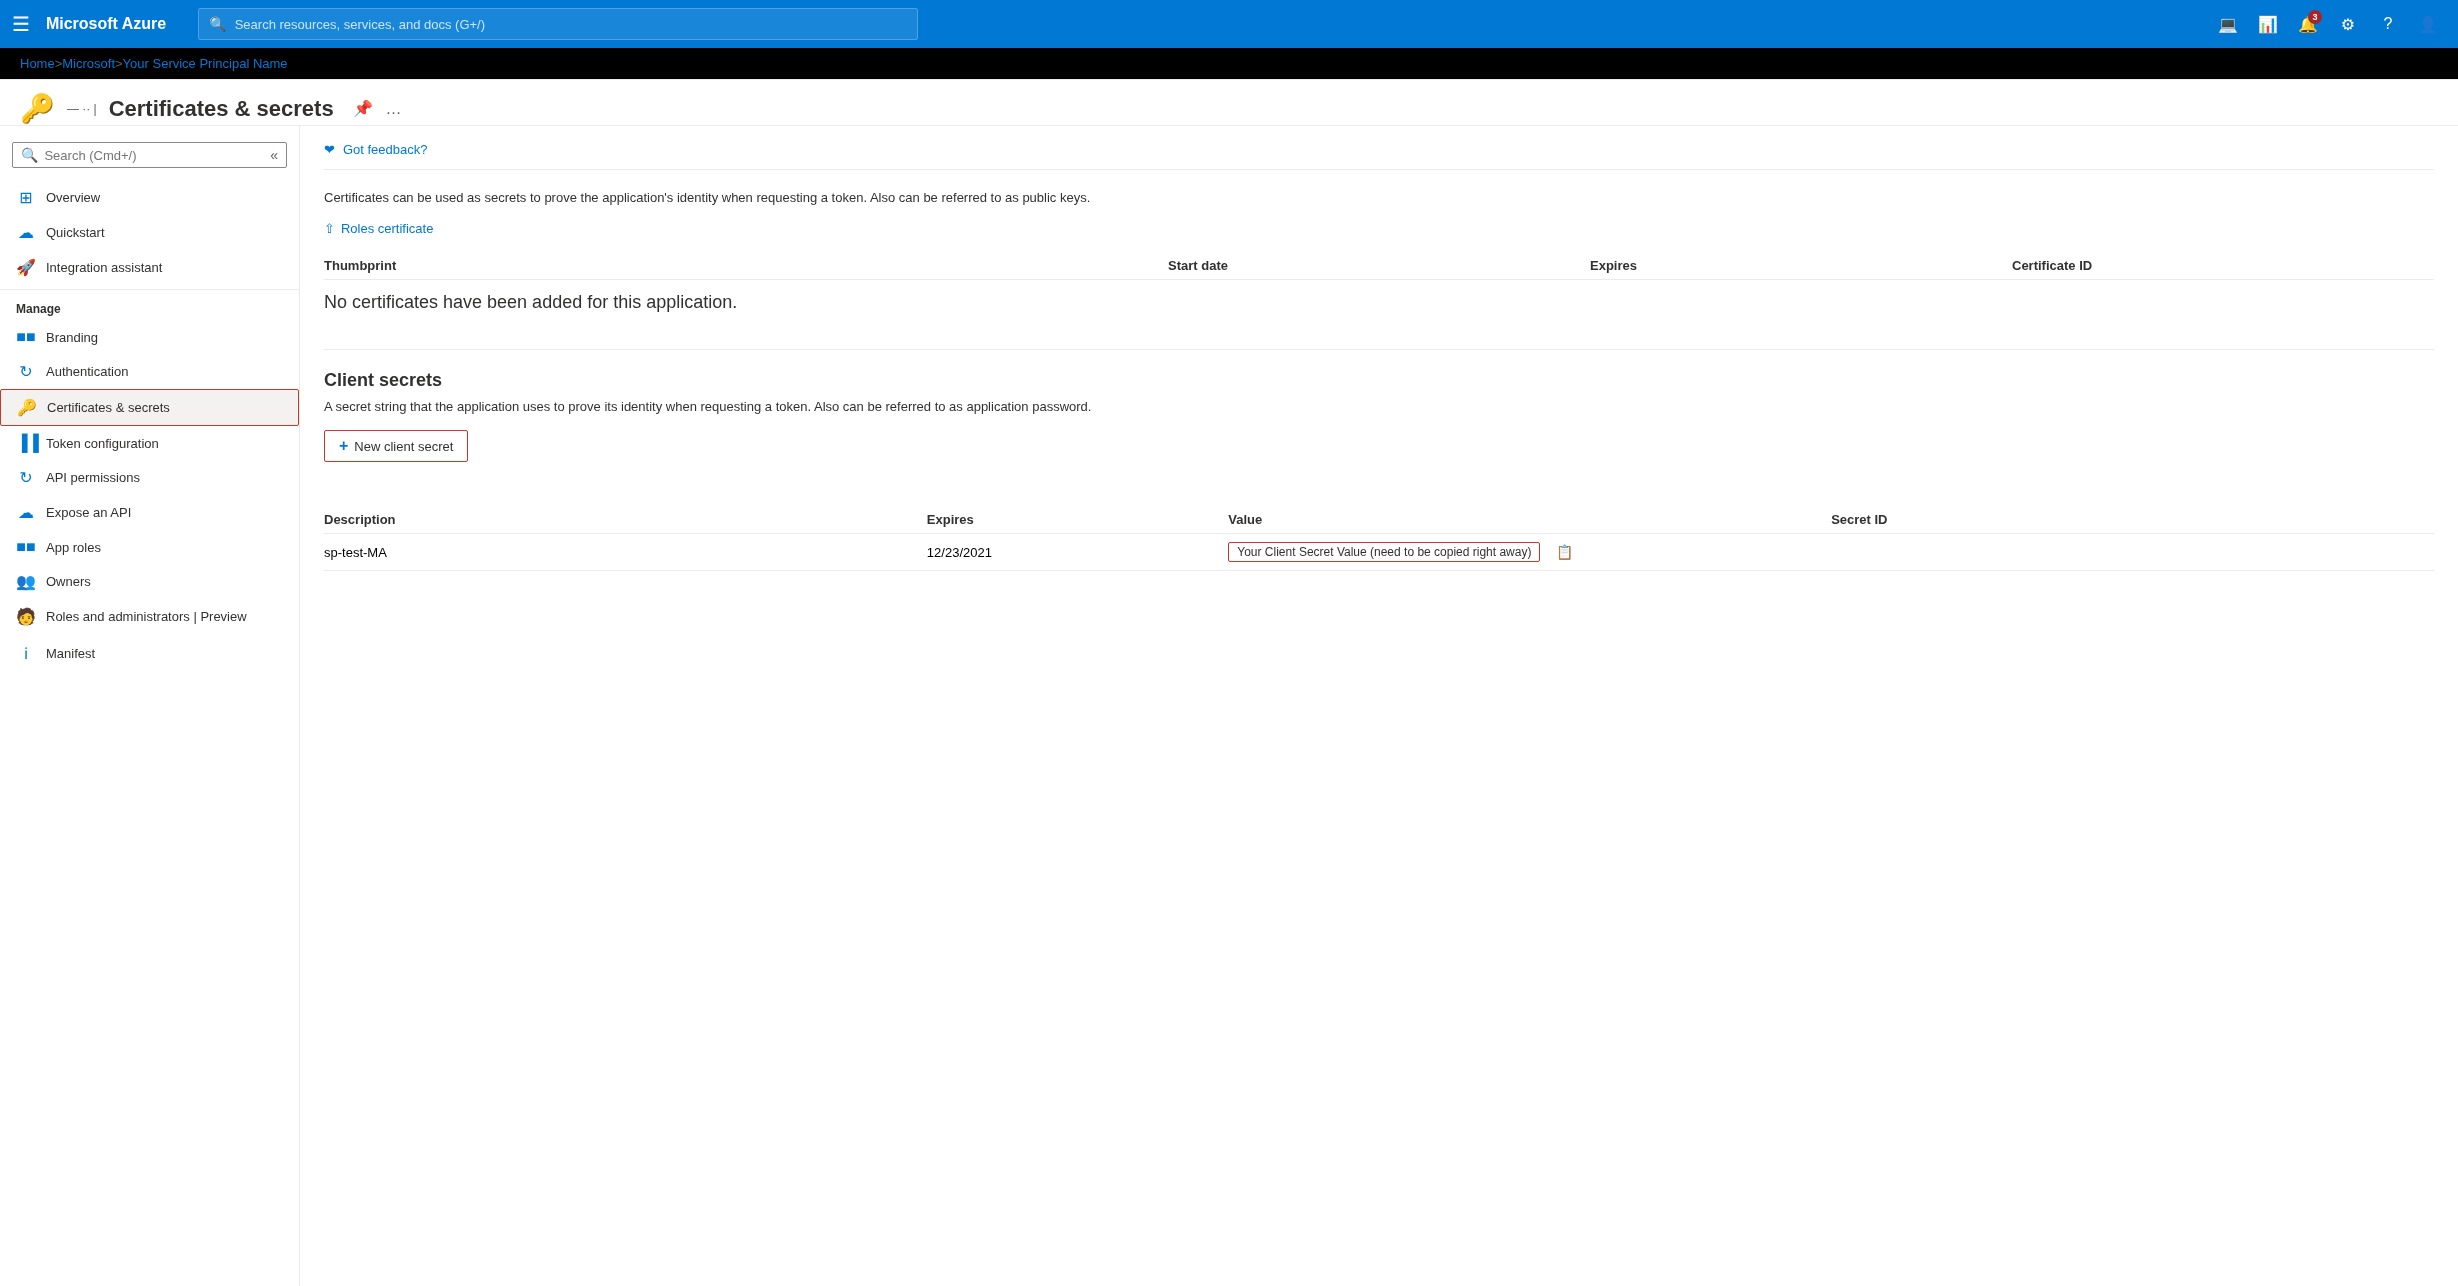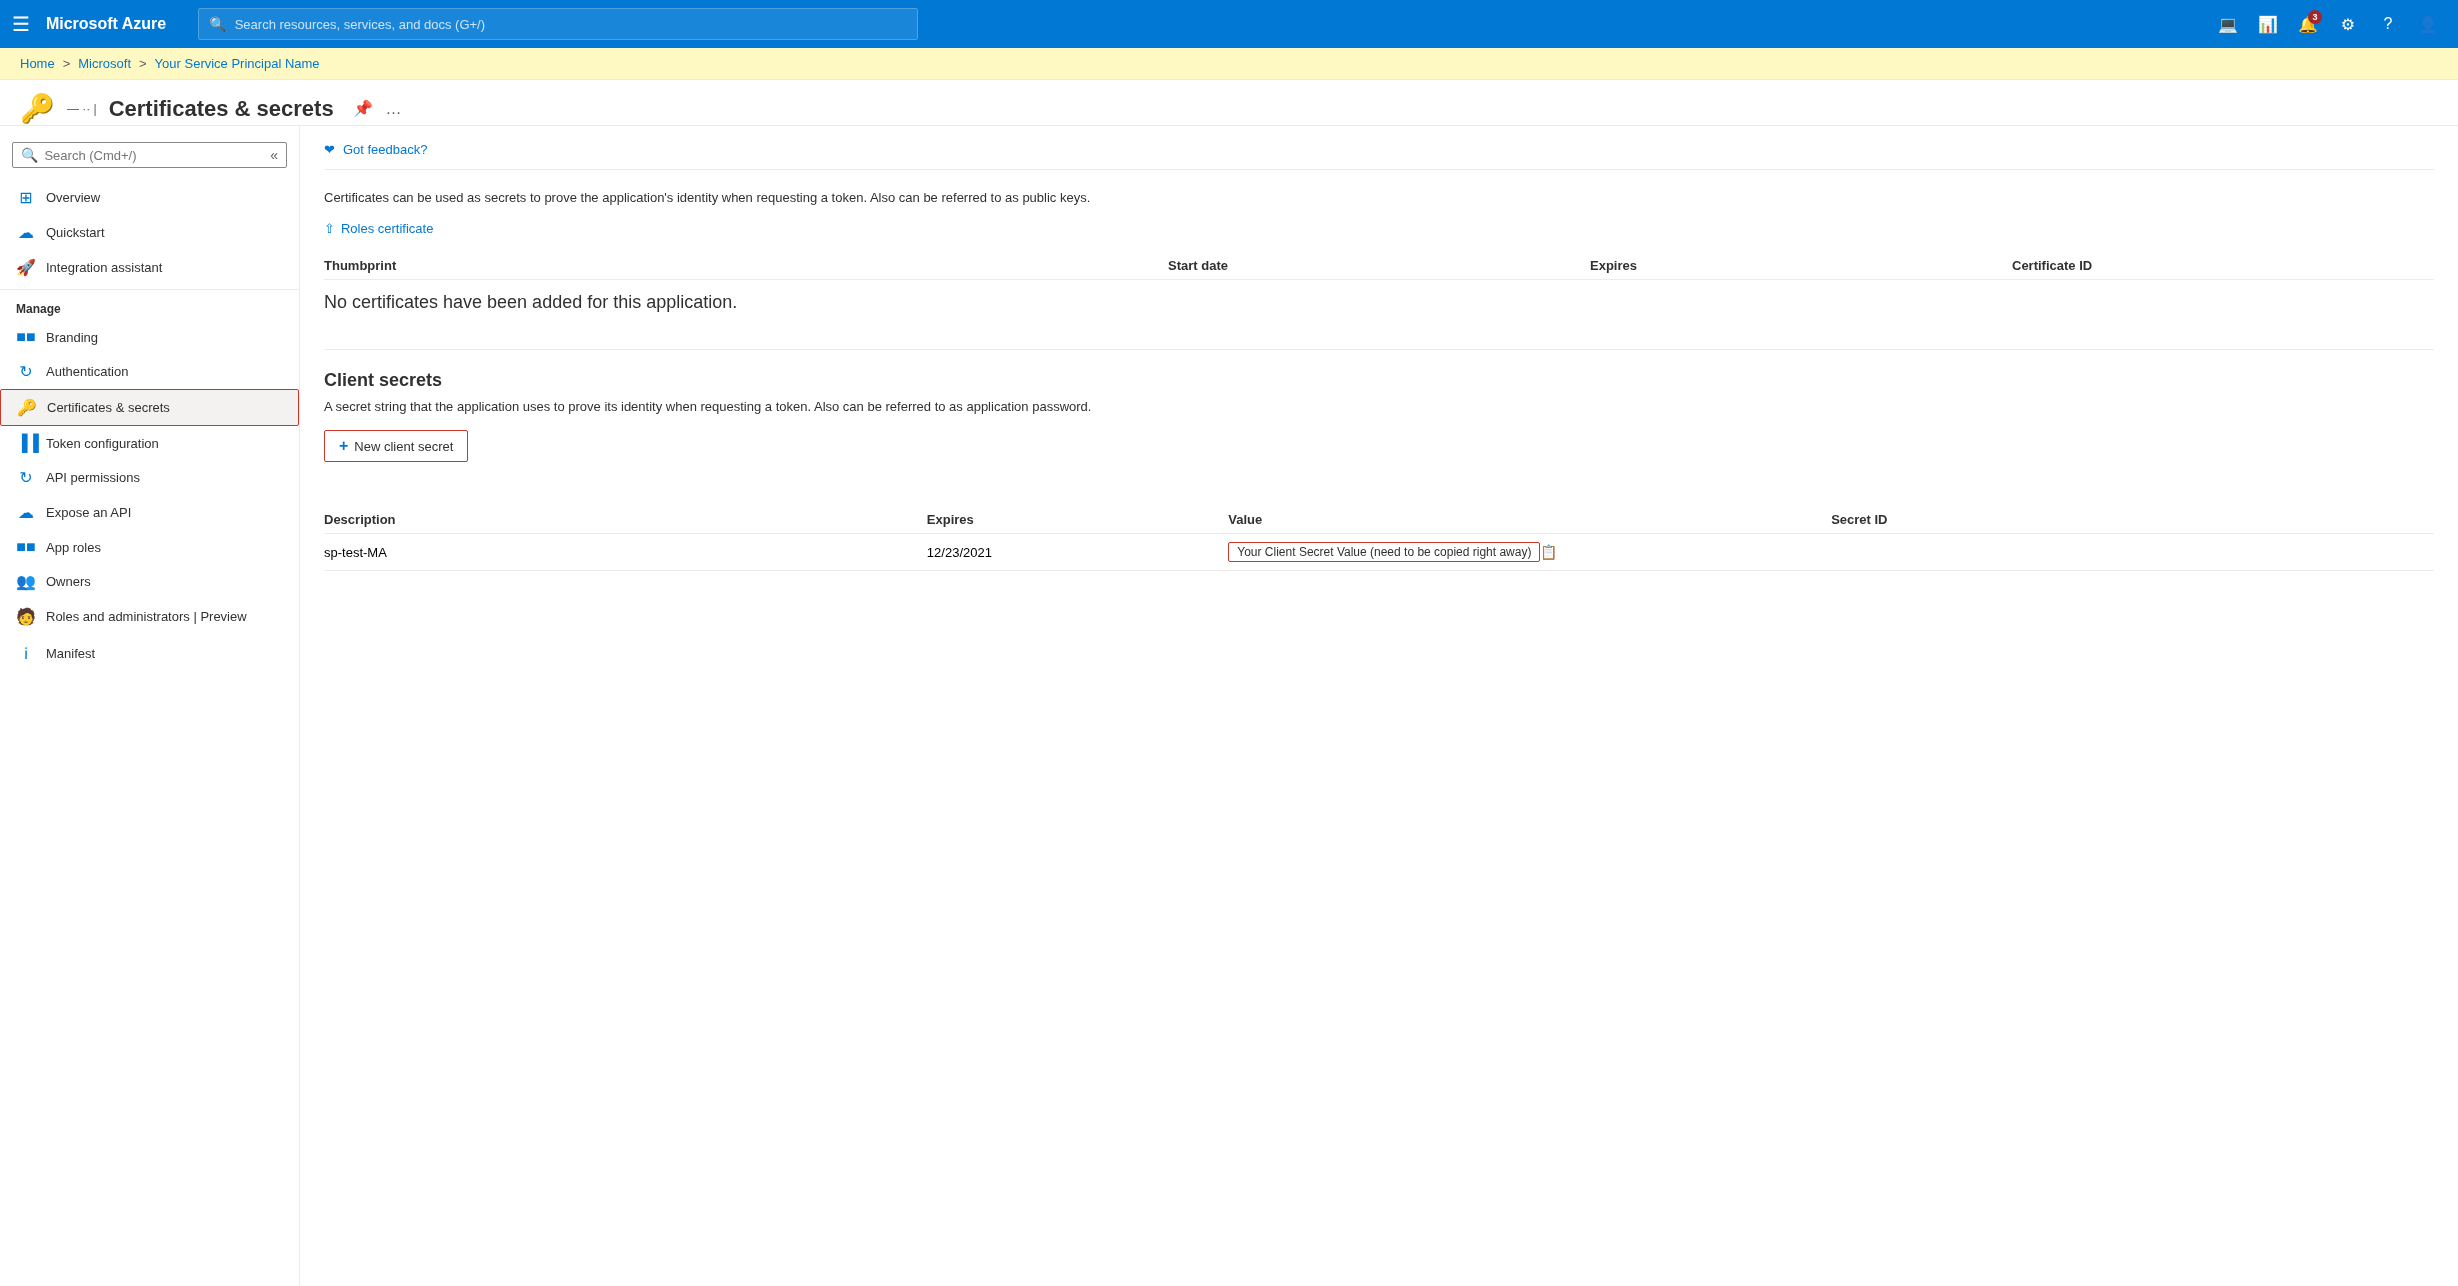--- a/index.html
+++ b/index.html
@@ -46,26 +46,26 @@
     }
     .icon-btn .badge {
       position: absolute; top: 4px; right: 4px;
       background: #a4262c; color: white; font-size: 9px;
       border-radius: 50%; width: 14px; height: 14px;
       display: flex; align-items: center; justify-content: center; font-weight: bold;
     }
 
     
     .breadcrumb {
-      background: #fef9c3;
+      background: #000000;
       padding: 8px 20px;
       font-size: 13px;
       display: flex;
       align-items: center;
-      gap: 8px;
+      gap: 0;
       border-bottom: 1px solid #edebe9;
     }
     .breadcrumb a { color: #0078d4; text-decoration: none; }
     .breadcrumb .sep { color: #605e5c; }
 
     
     .page-header {
       background: white;
       padding: 12px 20px 0 20px;
       display: flex;
@@ -196,21 +196,21 @@
       display: grid;
       grid-template-columns: 2fr 1fr 2fr 2fr;
       border-bottom: 1px solid #edebe9;
       padding: 8px 0;
       font-size: 13px;
       align-items: center;
     }
     .secret-value-box {
       display: flex;
       align-items: center;
-      gap: 0;
+      gap: 16px;
     }
     .secret-value-highlight {
       border: 1.5px solid #c8382a;
       border-radius: 2px;
       padding: 2px 8px;
       color: #323130;
       font-size: 12px;
       background: white;
     }
     .copy-icon { color: #0078d4; cursor: pointer; font-size: 14px; }

